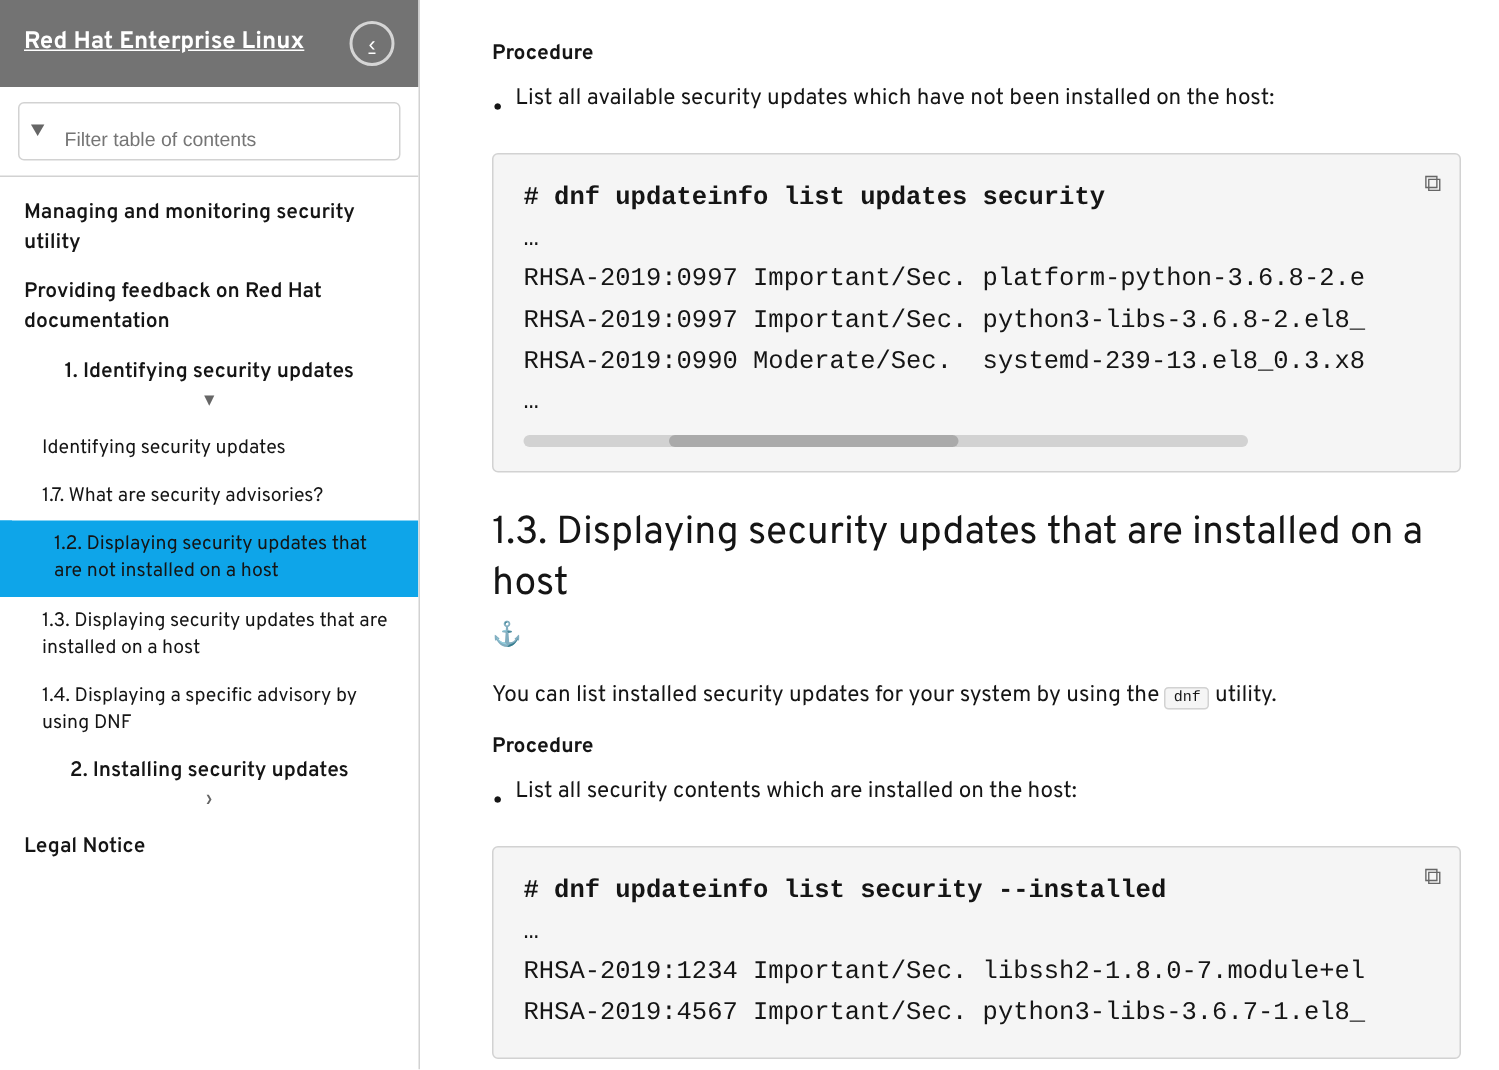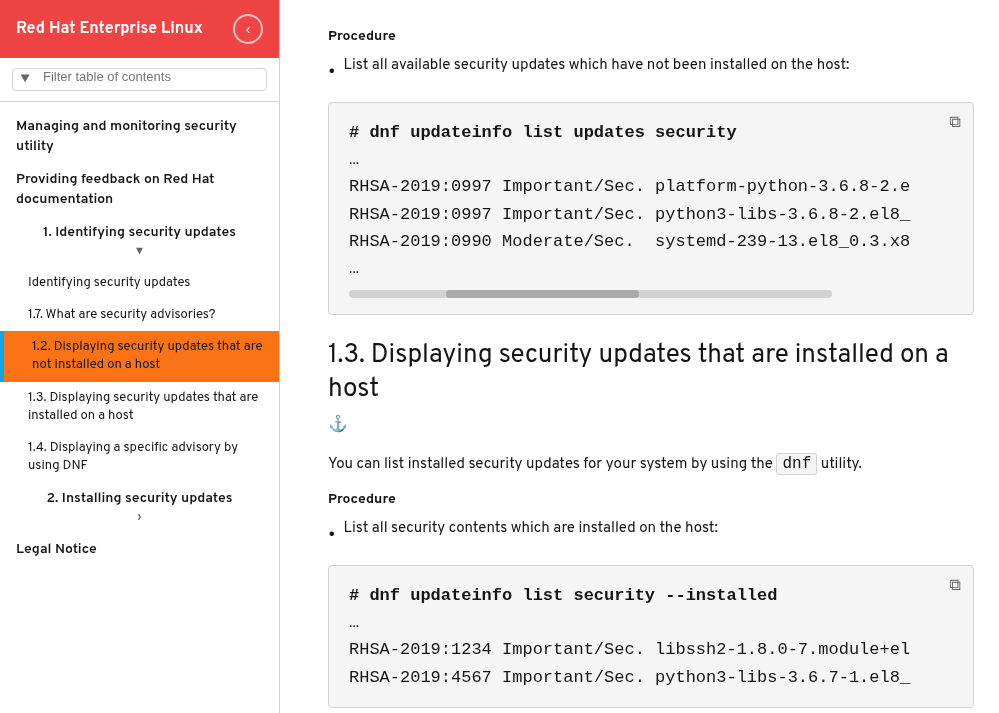--- a/index.html
+++ b/index.html
@@ -12,28 +12,29 @@
       background: #fff;
       border-right: 1px solid #d2d2d2;
       display: flex;
       flex-direction: column;
       height: 713px;
       overflow: hidden;
       position: relative;
     }
 
     #sidebar-header {
-      background: #ef4444;
+      background: #737373;
       color: #fff;
       padding: 14px 16px;
       font-size: 16px;
       font-weight: 700;
       display: flex;
       align-items: center;
       justify-content: space-between;
+      text-decoration: underline;
     }
 
     #sidebar-header .back-btn {
       width: 30px;
       height: 30px;
       border-radius: 50%;
       border: 2px solid rgba(255,255,255,0.7);
       background: transparent;
       color: #fff;
       cursor: pointer;
@@ -43,21 +44,21 @@
       font-size: 14px;
     }
 
     .filter-box {
       padding: 10px 12px;
       border-bottom: 1px solid #d2d2d2;
     }
 
     .filter-box input {
       width: 100%;
-      padding: 0 10px 6px 30px;
+      padding: 16px 10px 6px 30px;
       border: 1px solid #d2d2d2;
       border-radius: 4px;
       font-size: 13px;
       background: #fff;
       color: #151515;
     }
 
     .filter-wrapper {
       position: relative;
     }
@@ -84,22 +85,22 @@
       color: #151515;
       line-height: 1.4;
     }
 
     .nav-item.top-level {
       font-weight: 600;
       font-size: 14px;
     }
 
     .nav-item.active {
-      background: #f97316;
-      border-left: 4px solid #0ea5e9;
+      background: #0ea5e9;
+      border-left: 8px solid #0ea5e9;
       padding-left: 13px;
     }
 
     .nav-item.sub {
       padding-left: 28px;
       font-size: 13px;
     }
 
     .nav-item-row {
       display: flex;
@@ -216,21 +217,21 @@
       margin-bottom: 14px;
       color: #151515;
     }
 
     .inline-code {
       background: #f5f5f5;
       border: 1px solid #d2d2d2;
       border-radius: 3px;
       padding: 1px 5px;
       font-family: 'Courier New', Courier, monospace;
-      font-size: 16px;
+      font-size: 10px;
     }
   </style>
 </head>
 <body>
 
 <div id="sidebar">
   <div id="sidebar-header">
     <span>Red Hat Enterprise Linux</span>
     <button class="back-btn">
       <span>‹</span>

